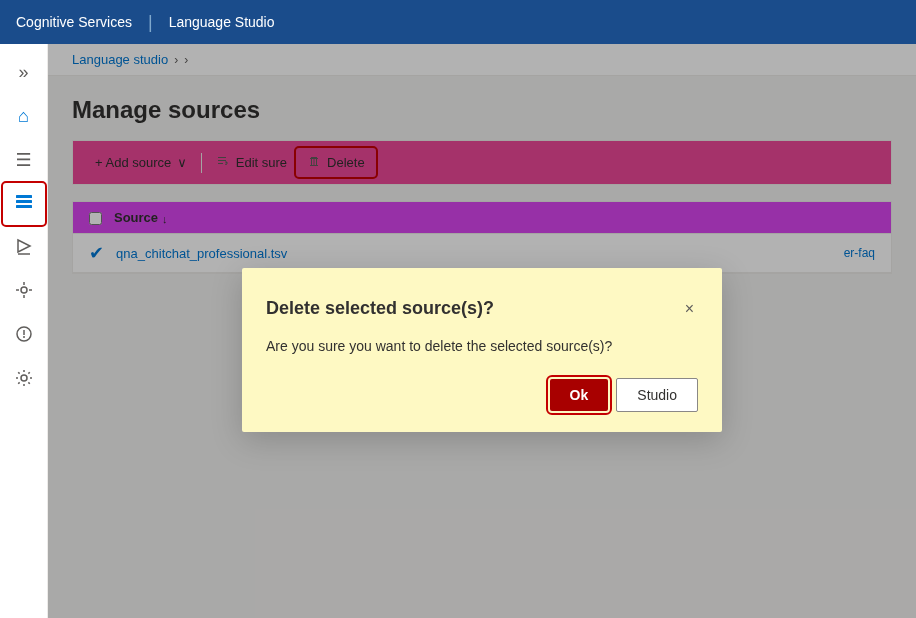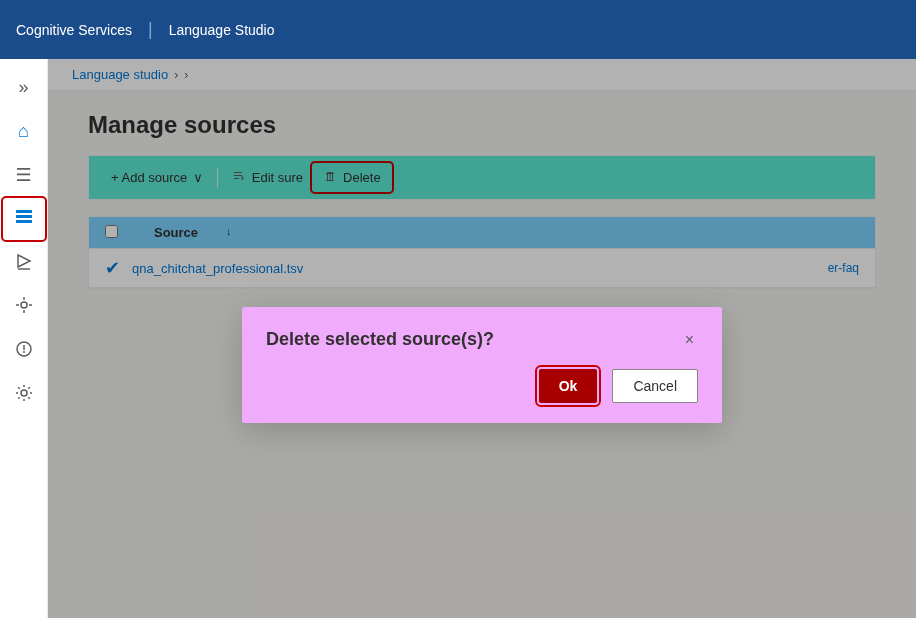--- a/index.html
+++ b/index.html
@@ -1,21 +1,21 @@
 <!DOCTYPE html>
 <html><head>
   <meta charset="utf-8">
   <style>
     * { box-sizing: border-box; margin: 0; padding: 0; }
     body { font-family: 'Segoe UI', Arial, sans-serif; font-size: 14px; background: #f3f2f1; width: 916px; height: 618px; overflow: hidden; }
 
     
     .top-nav {
       background: #1a4c8b;
-      height: 59px;
+      height: 44px;
       display: flex;
       align-items: center;
       padding: 0 16px;
       gap: 16px;
     }
     .top-nav-brand {
       color: #fff;
       font-size: 14px;
       font-weight: 400;
     }
@@ -85,37 +85,37 @@
     .breadcrumb-link {
       color: #0078d4;
       cursor: pointer;
       text-decoration: none;
     }
     .breadcrumb-sep { color: #605e5c; font-size: 12px; }
     .breadcrumb-current { color: #323130; }
 
     
     .page-content {
-      padding: 20px 40px;
+      padding: 20px 24px;
       background: #f3f2f1;
     }
 
     .page-title {
       font-size: 24px;
       font-weight: 600;
       color: #323130;
       margin-bottom: 16px;
     }
 
     
     .toolbar {
       display: flex;
       align-items: center;
       margin-bottom: 16px;
-      background: #5eead4;
+      background: #ec4899;
       padding: 8px 12px;
       border: 1px solid #edebe9;
     }
     .toolbar-btn {
       display: flex;
       align-items: center;
       gap: 6px;
       padding: 5px 10px;
       cursor: pointer;
       color: #323130;
@@ -135,28 +135,27 @@
       margin: 0 4px;
     }
 
     
     .table-container {
       background: #fff;
       border: 1px solid #edebe9;
     }
     .table-header {
       display: flex;
-      align-items: flex-start;
+      align-items: flex-end;
       padding: 8px 16px;
       border-bottom: 1px solid #edebe9;
       font-weight: 600;
       font-size: 13px;
       color: #323130;
-      background: #7dd3fc;
-      gap: 24px;
+      background: #d946ef;
     }
     .table-header-checkbox { margin-right: 12px; }
     .table-row {
       display: flex;
       align-items: center;
       padding: 8px 16px;
       border-bottom: 1px solid #edebe9;
       background: #fff;
       font-size: 13px;
     }
@@ -168,25 +167,25 @@
     .modal-overlay {
       position: absolute;
       top: 0; left: 0; right: 0; bottom: 0;
       background: rgba(0,0,0,0.3);
       display: flex;
       align-items: center;
       justify-content: center;
       z-index: 100;
     }
     .modal {
-      background: #f0abfc;
+      background: #fef9c3;
       width: 480px;
       border-radius: 2px;
       box-shadow: 0 8px 32px rgba(0,0,0,0.18);
-      padding: 20px 24px 20px 24px;
+      padding: 28px 24px 20px 24px;
       position: relative;
       margin-top: 37px;
     }
     .modal-header {
       display: flex;
       align-items: center;
       justify-content: space-between;
       margin-bottom: 16px;
     }
     .modal-title {
@@ -203,21 +202,22 @@
       padding: 4px;
       border-radius: 2px;
     }
     .modal-body {
       font-size: 14px;
       color: #323130;
       margin-bottom: 24px;
     }
     .modal-footer {
       display: flex;
-      gap: 15px;
+      align-items: center;
+      gap: 8px;
       justify-content: flex-end;
     }
     .btn-ok {
       background: #a80000;
       color: #fff;
       border: none;
       padding: 8px 20px;
       font-size: 14px;
       font-weight: 600;
       cursor: pointer;
@@ -363,21 +363,22 @@
         </div>
       </div>
     </div>
 
     <div class="modal-overlay">
       <div class="modal">
         <div class="modal-header">
           <h2 class="modal-title">Delete selected source(s)?</h2>
           <button class="modal-close">×</button>
         </div>
+        <div class="modal-body">Are you sure you want to delete the selected source(s)?</div>
         <div class="modal-footer">
           <button class="btn-ok">Ok</button>
-          <button class="btn-cancel">Cancel</button>
+          <button class="btn-cancel">Studio</button>
         </div>
       </div>
     </div>
 
   </div>
 </div>
 
 </body></html>

